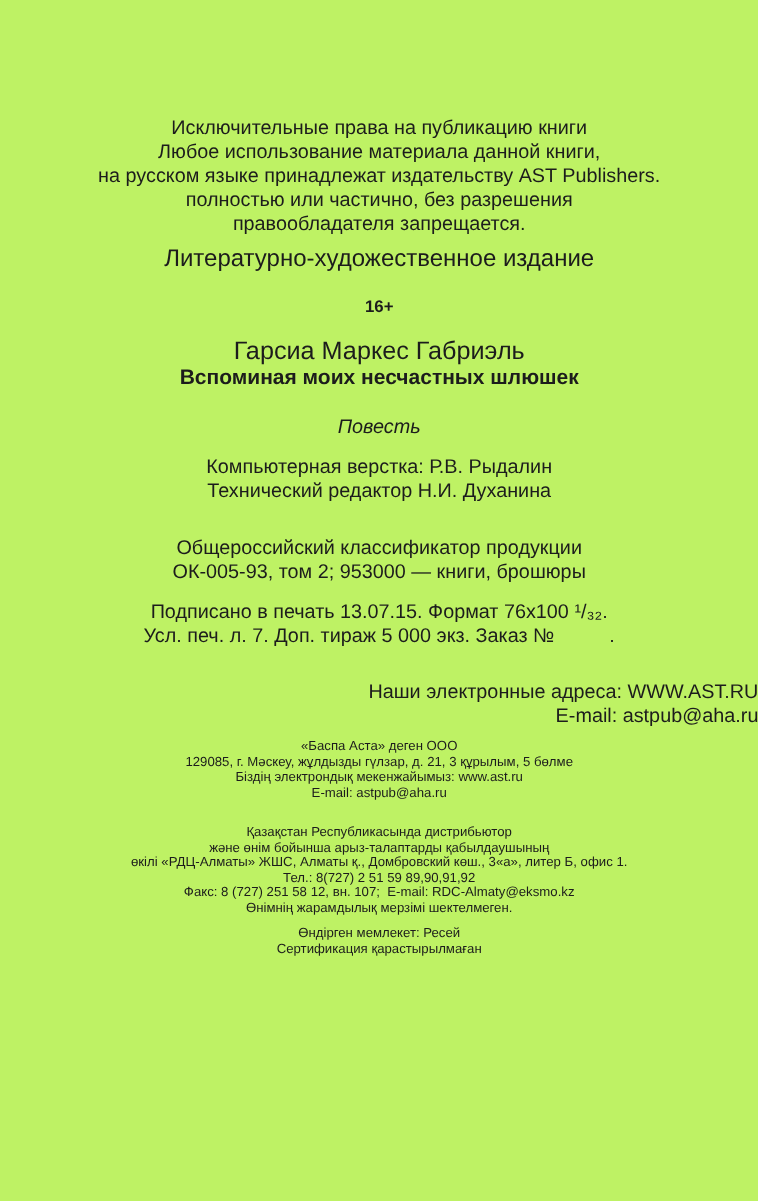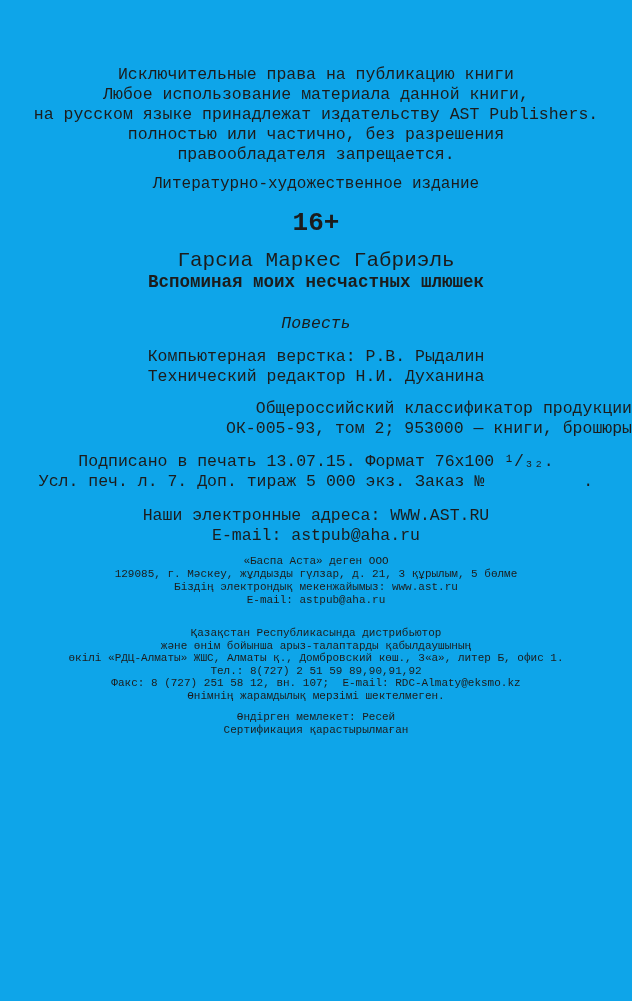--- a/index.html
+++ b/index.html
@@ -2,44 +2,44 @@
 <html><head>
 <meta charset="utf-8">
 <style>
   html, body { margin: 0; padding: 0; }
   body { background: #ffffff; }
   .page {
     position: relative;
     width: 632px;
     height: 1001px;
     margin: 0 auto;
-    background: #0ea5e9;
+    background: #bef264;
     box-sizing: border-box;
-    padding-top: 65px;
-    font-family: Liberation Mono, monospace;
+    padding-top: 97px;
+    font-family: Liberation Sans, sans-serif;
     color: #1c1c1c;
     text-align: center;
   }
   .block { margin: 0 auto; }
   .line { white-space: pre-wrap; }
 
   .copyright .line { font-size: 16.5px; line-height: 20px; }
   .edition { margin-top: 9px; }
-  .edition .line { font-size: 16px; line-height: 20px; }
+  .edition .line { font-size: 20px; line-height: 20px; }
   .age { margin-top: 17px; }
-  .age .line { font-size: 26px; line-height: 24px; font-weight: bold; }
+  .age .line { font-size: 14px; line-height: 24px; font-weight: bold; }
   .author-block { margin-top: 15px; }
   .author-block .author { font-size: 21px; line-height: 21px; }
   .author-block .title { font-size: 17.5px; line-height: 23px; font-weight: bold; }
   .genre { margin-top: 20px; }
   .genre .line { font-size: 16.5px; line-height: 20px; font-style: italic; }
   .production { margin-top: 13px; }
-  .classifier { margin-top: 12px; text-align: right; }
+  .classifier { margin-top: 28px; }
   .printinfo { margin-top: 13px; }
-  .contacts { margin-top: 14px; }
+  .contacts { margin-top: 27px; text-align: right; }
   .publisher { margin-top: 11px; }
   .production .line, .classifier .line, .printinfo .line,
   .contacts .line, .publisher .line { font-size: 16.5px; line-height: 20px; }
 
   .small { font-size: 11px; line-height: 13px; }
   .publisher-kz { margin-top: 9px; }
   .distributor-kz { margin-top: 20px; }
   .distributor-kz .line { line-height: 12.5px; }
   .origin { margin-top: 9px; }
 </style>

